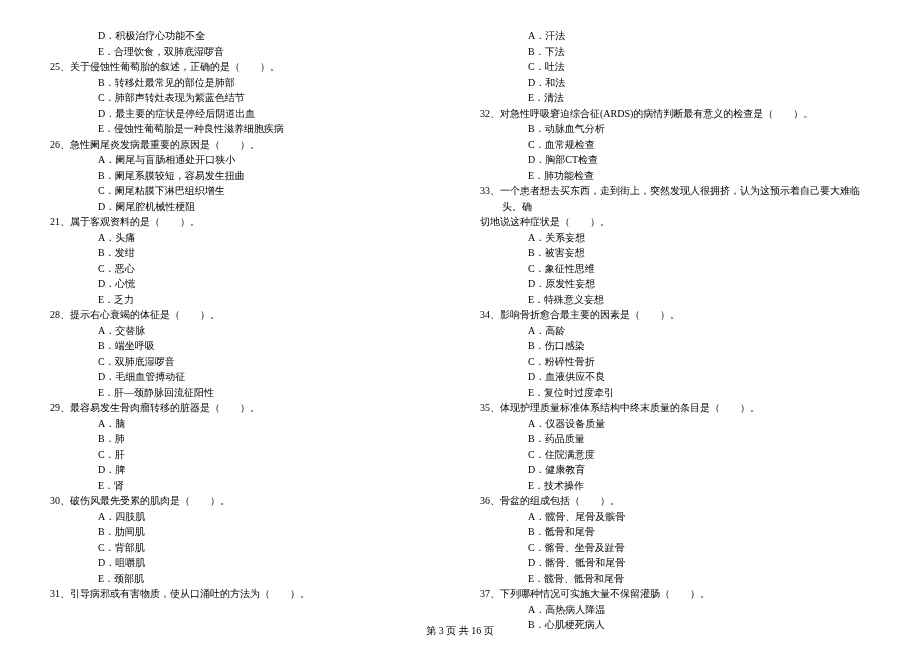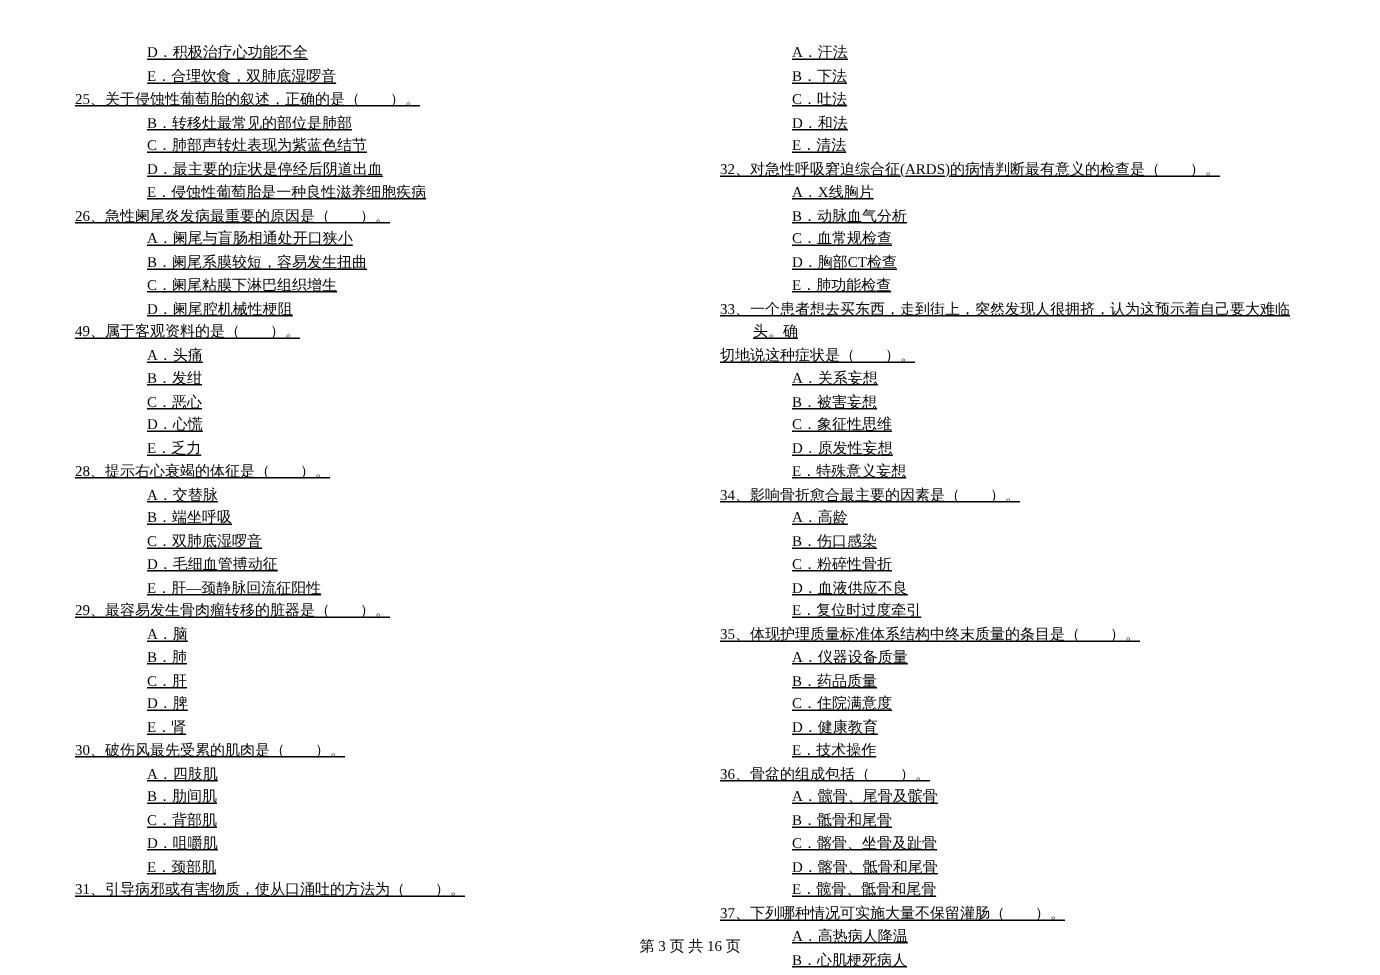--- a/index.html
+++ b/index.html
@@ -13,21 +13,20 @@
       position: relative;
     }
     .page {
       display: flex;
       padding: 28px 50px 0 50px;
       gap: 40px;
     }
     .column {
       flex: 1;
       line-height: 1.55;
-      text-decoration: underline;
     }
     .option {
       padding-left: 48px;
     }
     .question {
       padding-left: 22px;
       text-indent: -22px;
     }
     .question-cont {
       padding-left: 0;
@@ -52,21 +51,21 @@
       <div class="question">25、关于侵蚀性葡萄胎的叙述，正确的是（　　）。</div>
       <div class="option">B．转移灶最常见的部位是肺部</div>
       <div class="option">C．肺部声转灶表现为紫蓝色结节</div>
       <div class="option">D．最主要的症状是停经后阴道出血</div>
       <div class="option">E．侵蚀性葡萄胎是一种良性滋养细胞疾病</div>
       <div class="question">26、急性阑尾炎发病最重要的原因是（　　）。</div>
       <div class="option">A．阑尾与盲肠相通处开口狭小</div>
       <div class="option">B．阑尾系膜较短，容易发生扭曲</div>
       <div class="option">C．阑尾粘膜下淋巴组织增生</div>
       <div class="option">D．阑尾腔机械性梗阻</div>
-      <div class="question">49、属于客观资料的是（　　）。</div>
+      <div class="question">21、属于客观资料的是（　　）。</div>
       <div class="option">A．头痛</div>
       <div class="option">B．发绀</div>
       <div class="option">C．恶心</div>
       <div class="option">D．心慌</div>
       <div class="option">E．乏力</div>
       <div class="question">28、提示右心衰竭的体征是（　　）。</div>
       <div class="option">A．交替脉</div>
       <div class="option">B．端坐呼吸</div>
       <div class="option">C．双肺底湿啰音</div>
       <div class="option">D．毛细血管搏动征</div>
@@ -85,21 +84,20 @@
       <div class="option">E．颈部肌</div>
       <div class="question">31、引导病邪或有害物质，使从口涌吐的方法为（　　）。</div>
     </div>
   <div class="column" id="col-right">
       <div class="option">A．汗法</div>
       <div class="option">B．下法</div>
       <div class="option">C．吐法</div>
       <div class="option">D．和法</div>
       <div class="option">E．清法</div>
       <div class="question">32、对急性呼吸窘迫综合征(ARDS)的病情判断最有意义的检查是（　　）。</div>
-      <div class="option">A．X线胸片</div>
       <div class="option">B．动脉血气分析</div>
       <div class="option">C．血常规检查</div>
       <div class="option">D．胸部CT检查</div>
       <div class="option">E．肺功能检查</div>
       <div class="question">33、一个患者想去买东西，走到街上，突然发现人很拥挤，认为这预示着自己要大难临头。确</div>
       <div class="question-cont">切地说这种症状是（　　）。</div>
       <div class="option">A．关系妄想</div>
       <div class="option">B．被害妄想</div>
       <div class="option">C．象征性思维</div>
       <div class="option">D．原发性妄想</div>

